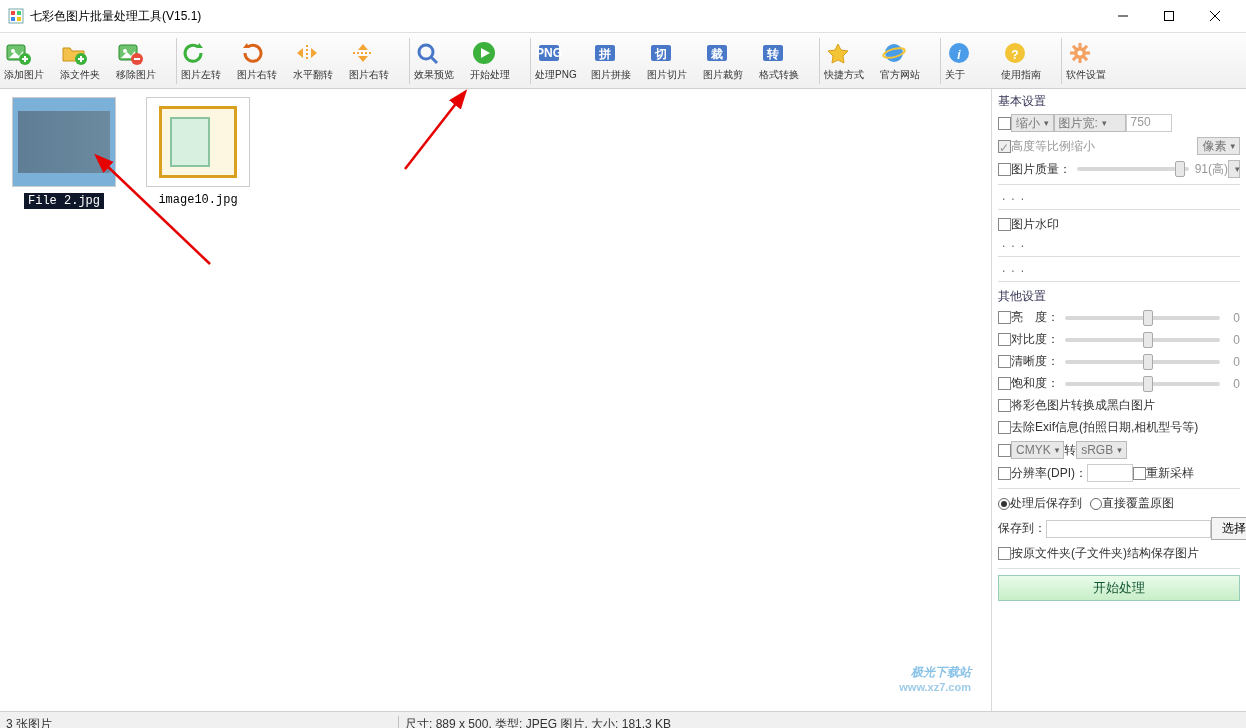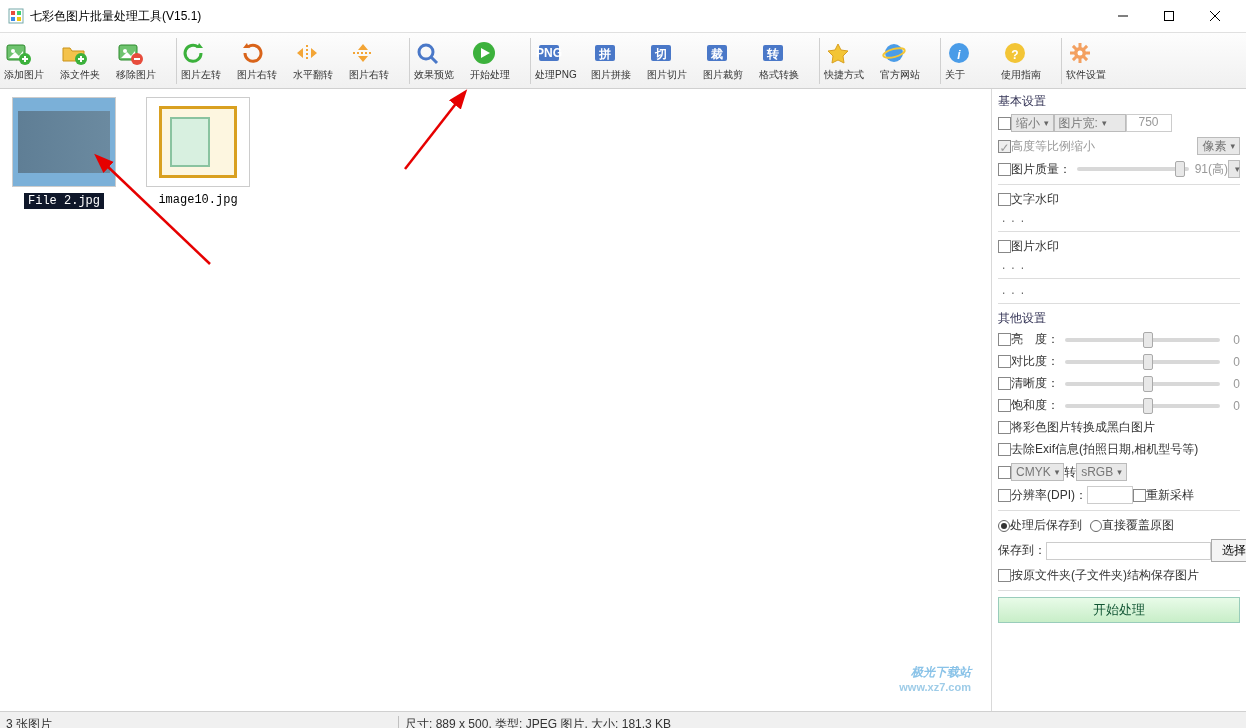--- a/index.html
+++ b/index.html
@@ -36,21 +36,21 @@
   .sel .ar { margin-left: 4px; font-size: 9px; color:#666; }
   .inp { border: 1px solid #ccc; height: 18px; padding: 0 4px; background:#fff; }
   .slider { flex:1; height: 4px; background: #d8d8d8; border-radius: 2px; position: relative; margin: 0 6px; }
   .slider-thumb { width: 10px; height: 16px; background: #e8e8e8; border:1px solid #aaa; border-radius:2px; position: absolute; top: -6px; }
   .hr { height: 1px; background: #ddd; margin: 6px 0; }
   .dots { color:#666; letter-spacing: 6px; padding-left: 4px; margin-top:-2px; margin-bottom:4px; }
   .radio { width:12px; height:12px; border:1px solid #666; border-radius:50%; display:inline-flex; align-items:center; justify-content:center; }
   .radio.on::after { content:""; width:6px; height:6px; background:#333; border-radius:50%; }
   .btn-small { border:1px solid #aaa; background: #f4f4f4; padding: 2px 10px; cursor:pointer; }
   .btn-process { width: 100%; height: 26px; border:1px solid #9cb; background: linear-gradient(#e8fbe8,#c8eec8); cursor:pointer; font-size:13px; color:#153; }
-  .dis { color:#999;text-align:center; }
+  .dis { color:#999; }
   
   .statusbar { height: 20px; background: #f0f0f0; border-top: 1px solid #d0d0d0; display: flex; align-items: flex-start; font-size: 12px; color: #333; padding: 4px 6px; }
   .status-sep { width:1px; height:14px; background:#c0c0c0; margin:0 6px; }
   
   .arrow-svg { position:absolute; pointer-events:none; }
   .watermark { position:absolute; right:20px; bottom:18px; font-size:15px; color:#8ac3e8; font-style:italic; font-weight:bold; display:flex; flex-direction:column; align-items:flex-end;text-align:center; }
   .watermark-sub { font-size:11px; color:#9ecce8; font-style:normal; font-weight:bold; }
 </style>
 </head>
 <body>
@@ -345,24 +345,20 @@
         <span>图片质量：</span>
         <div class="slider">
             <div class="slider-thumb" style="right:4px"></div>
           </div>
         <span class="dis">91(高)</span>
         <span class="sel" style="width:12px;padding:1px 2px">
             <span class="ar">▾</span>
           </span>
       </div>
       <div class="hr"></div>
-      <div class="row">
-          <span class="cb"></span>
-          <span>文字水印</span>
-        </div>
       <div class="dots">...</div>
       <div class="hr"></div>
       <div class="row">
           <span class="cb"></span>
           <span>图片水印</span>
         </div>
       <div class="dots">...</div>
       <div class="hr"></div>
       <div class="dots">...</div>
       <div class="hr"></div>

